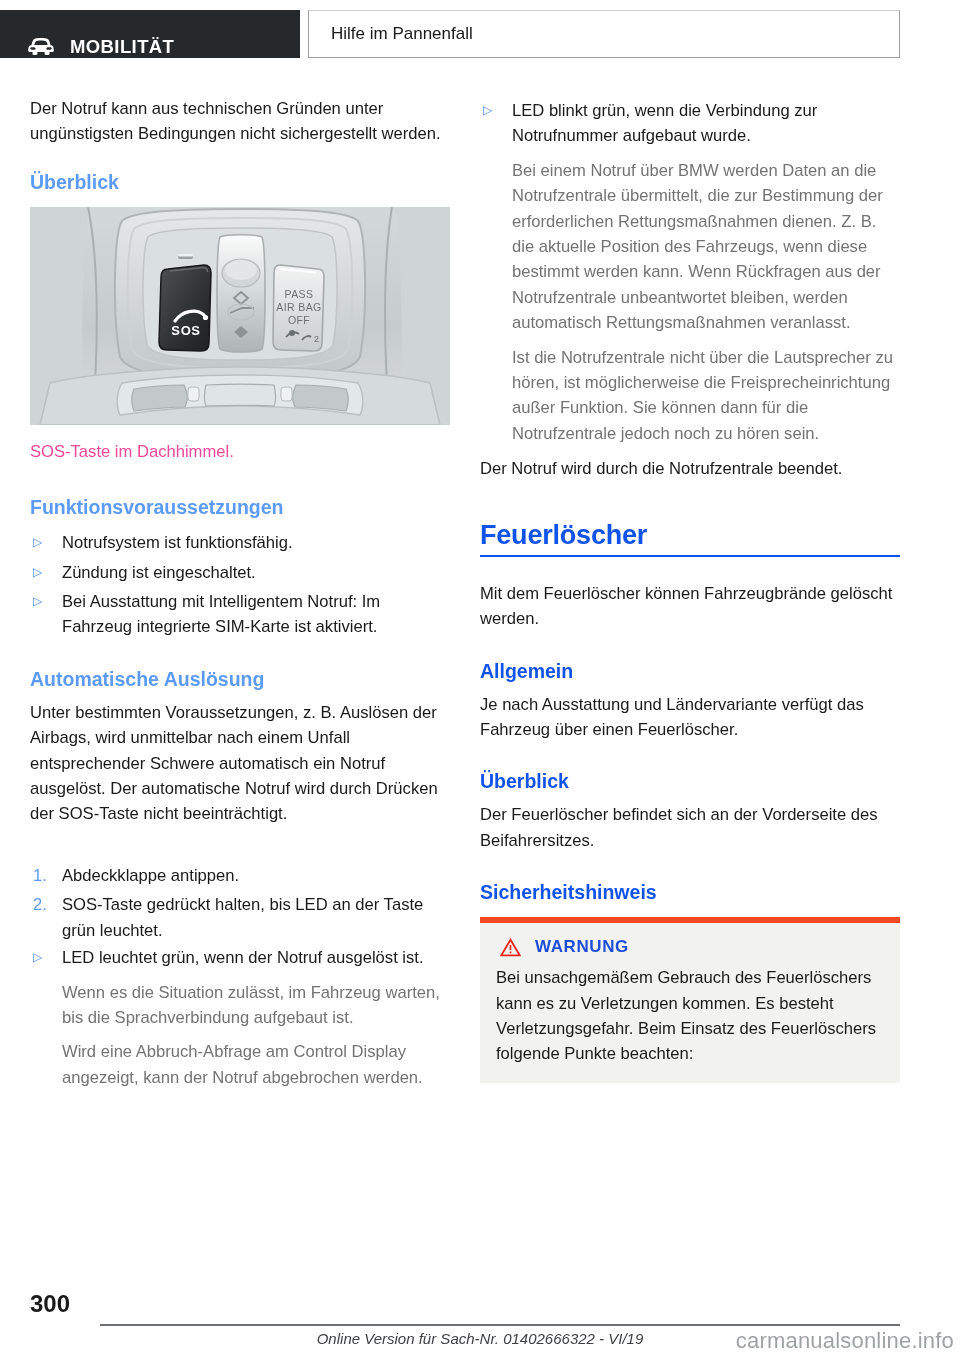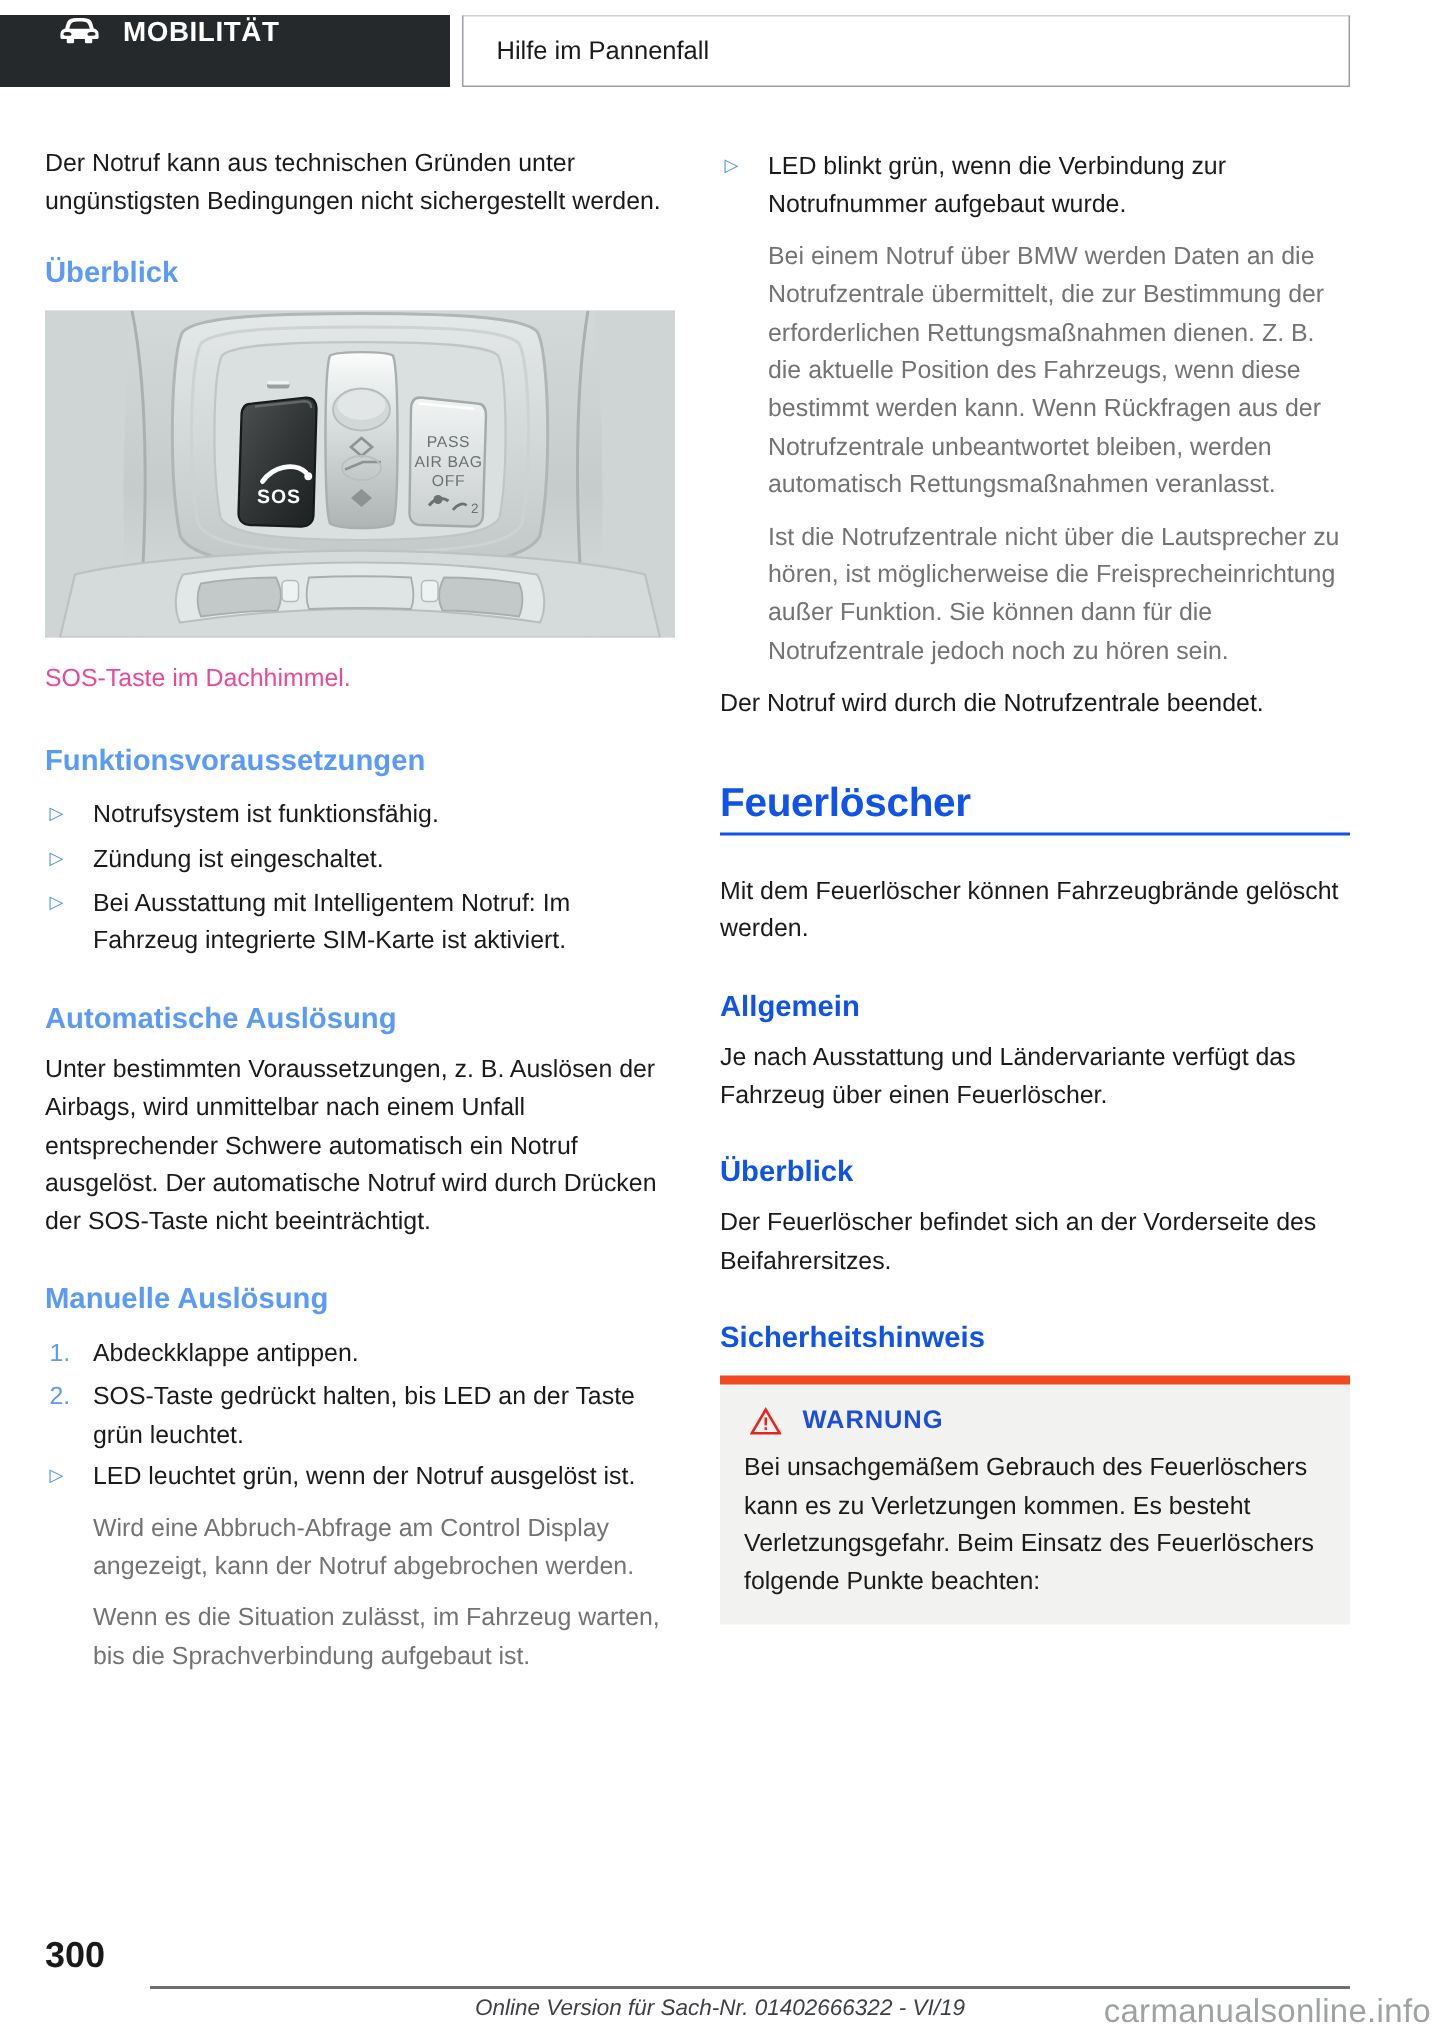--- a/index.html
+++ b/index.html
@@ -23,22 +23,22 @@
     left: 0;
     width: 960px;
     height: 48px;
     display: flex;
     align-items: stretch;
   }
   .header-section-tab {
     width: 300px;
     background: #26292b;
     display: flex;
-    align-items: flex-start;
-    padding-left: 38px;
+    align-items: flex-end;
+    padding-left: 26px;
     box-sizing: border-box;
   }
   .car-icon {
     width: 30px;
     height: 22px;
     margin-right: 14px;
     flex: none;
     display: block;
   }
   .header-section-label {
@@ -388,42 +388,41 @@
         <span class="li-text">Bei Ausstattung mit Intelligentem Notruf: Im Fahrzeug integrierte SIM-Karte ist aktiviert.</span>
       </li>
     </ul>
 
     <div class="sp-26"></div>
     <h3 class="sub-light">Automatische Auslösung</h3>
     <div class="sp-8"></div>
     <p class="body">Unter bestimmten Voraussetzungen, z. B. Auslösen der Airbags, wird unmittelbar nach einem Unfall entsprechender Schwere automatisch ein Notruf ausgelöst. Der automatische Notruf wird durch Drücken der SOS-Taste nicht beeinträchtigt.</p>
 
     <div class="sp-26"></div>
-    <h3 class="sub-light">Manuelle Auslösung</h3>
     <div class="sp-8"></div>
     <ol class="num-list">
       <li class="li-row">
         <span class="li-marker">1.</span>
         <span class="li-text">Abdeckklappe antippen.</span>
       </li>
       <li class="li-row">
         <span class="li-marker">2.</span>
         <span class="li-text">SOS-Taste gedrückt halten, bis LED an der Taste grün leuchtet.</span>
       </li>
     </ol>
     <ul class="triangle-list">
       <li class="li-row">
         <span class="li-marker tri">▷</span>
         <span class="li-text">LED leuchtet grün, wenn der Notruf ausgelöst ist.</span>
       </li>
       <li>
+        <div class="li-cont">Wenn es die Situation zulässt, im Fahrzeug warten, bis die Sprachverbindung aufgebaut ist.</div>
+      </li>
+      <li>
         <div class="li-cont">Wird eine Abbruch-Abfrage am Control Display angezeigt, kann der Notruf abgebrochen werden.</div>
-      </li>
-      <li>
-        <div class="li-cont">Wenn es die Situation zulässt, im Fahrzeug warten, bis die Sprachverbindung aufgebaut ist.</div>
       </li>
     </ul>
   </div>
 
   <div class="col col-right">
 
     <ul class="triangle-list">
       <li class="li-row">
         <span class="li-marker tri">▷</span>
         <span class="li-text">LED blinkt grün, wenn die Verbindung zur Notrufnummer aufgebaut wurde.</span>

